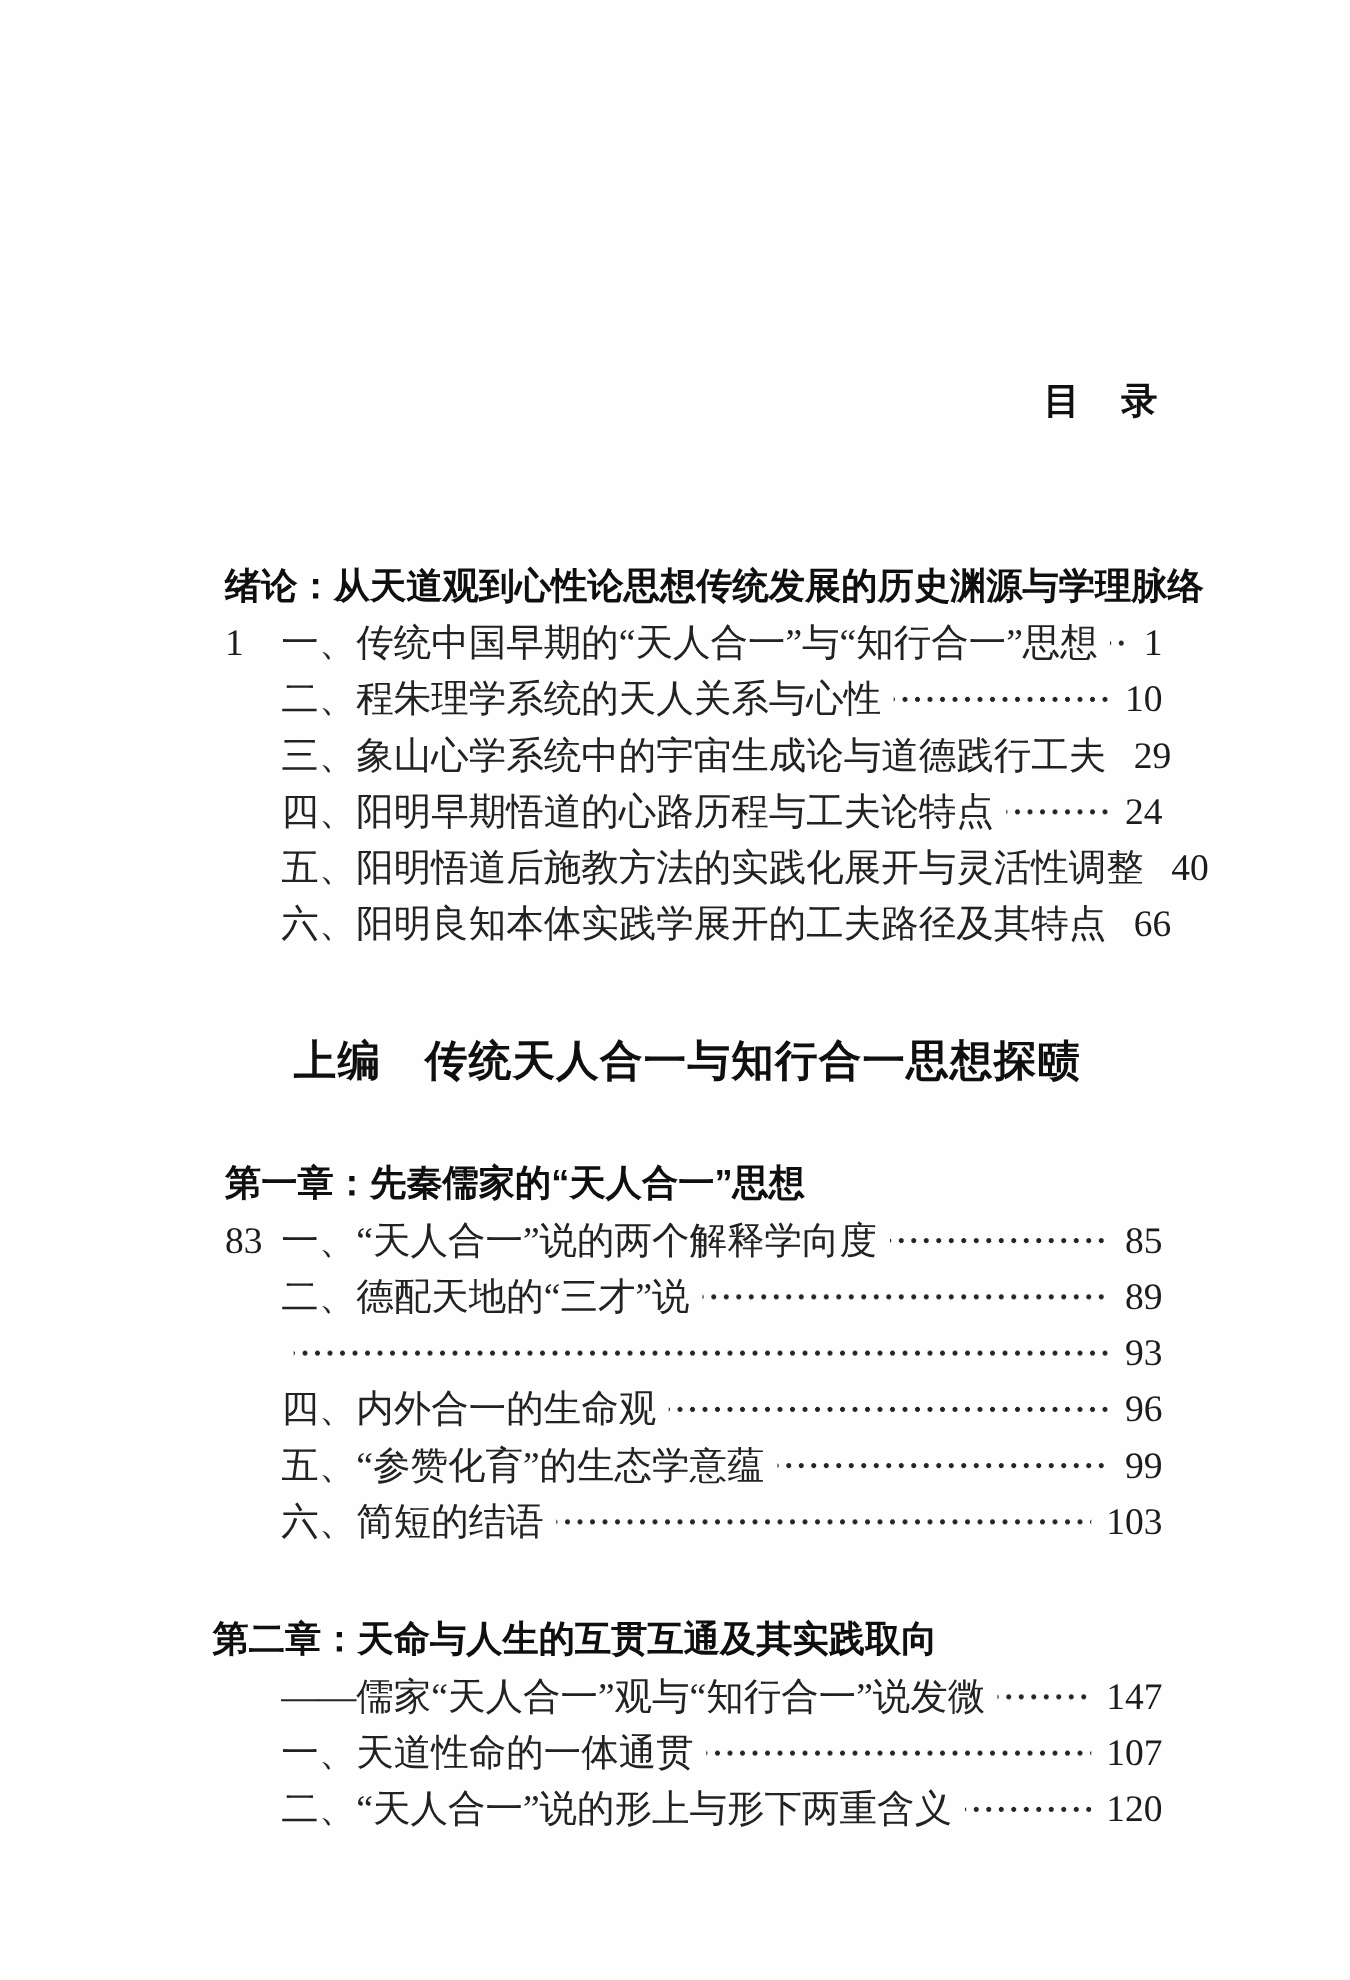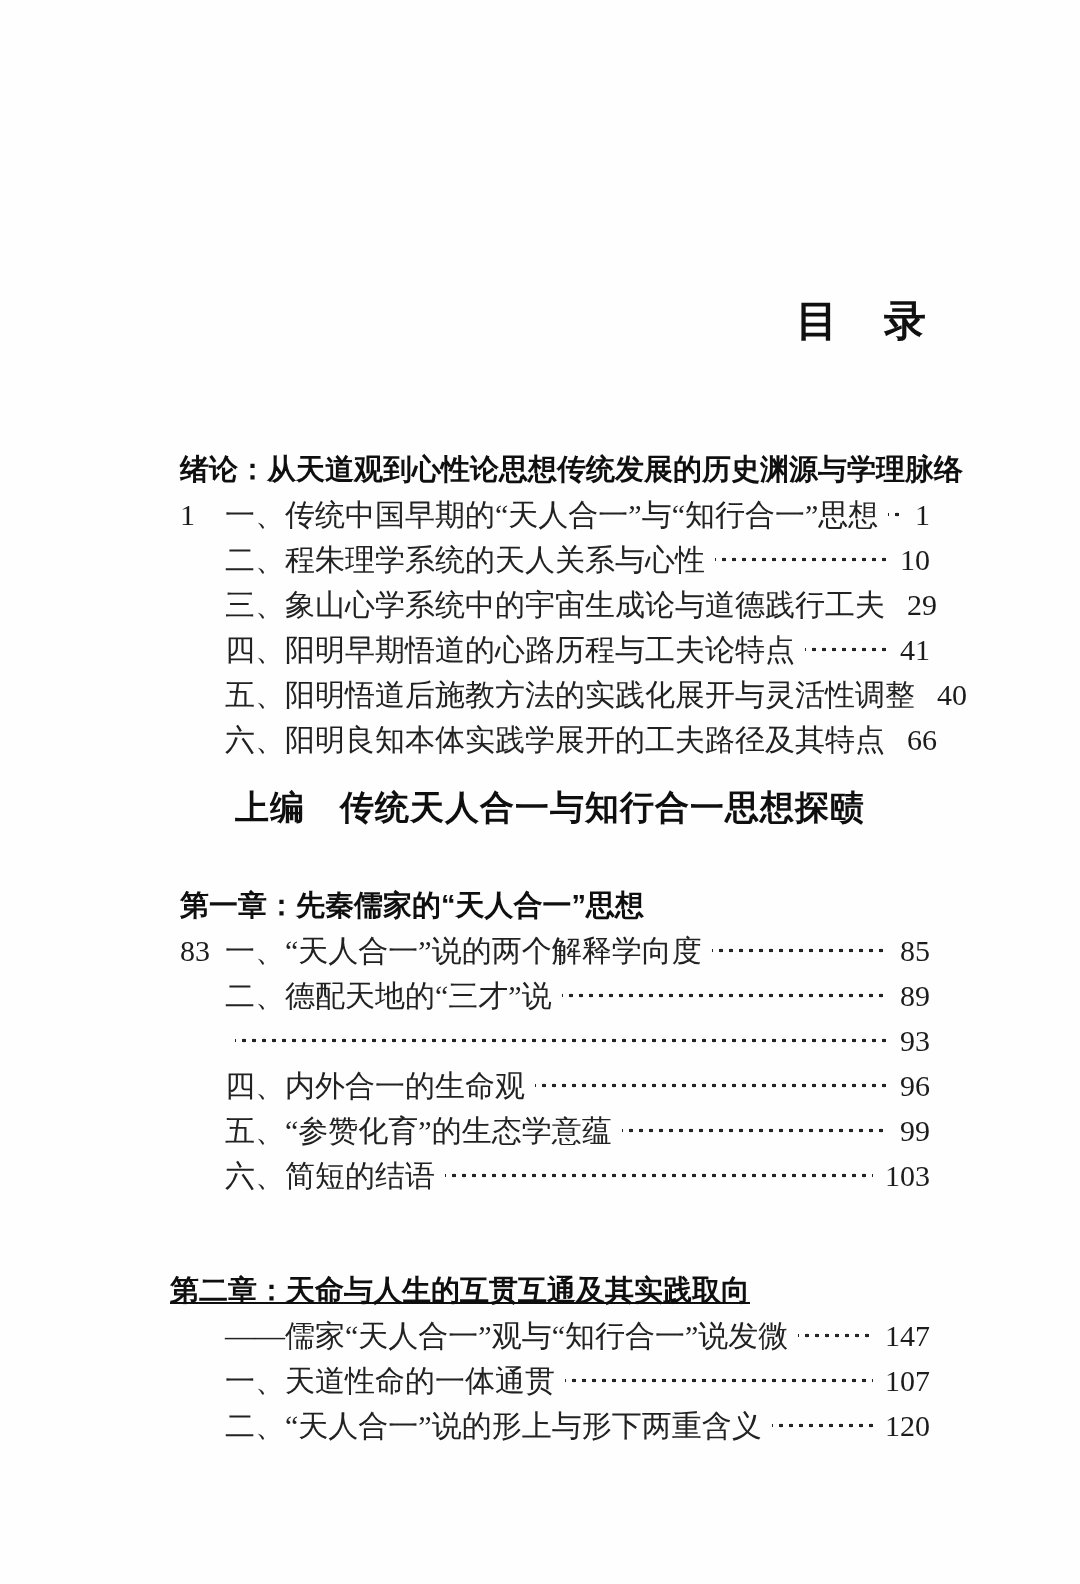--- a/index.html
+++ b/index.html
@@ -18,21 +18,21 @@
     box-sizing: border-box;
     width: 1080px;
     height: 1584px;
     padding: 295px 150px 0 170px;
     background: #fefefe;
   }
   .toc-title {
     text-align: right;
     font-family: "Liberation Serif", "DejaVu Serif", serif;
     font-weight: 700;
-    font-size: 42px;
+    font-size: 29px;
     line-height: 52px;
     color: #101010;
     letter-spacing: 2px;
     margin: 0 2px 100px 0;
   }
   .row {
     display: flex;
     align-items: baseline;
     height: 45px;
     font-size: 30px;
@@ -45,22 +45,21 @@
     font-weight: 700;
     font-size: 29px;
     color: #0f0f0f;
     flex-direction: column;
   }
   .row.sub {
     padding-left: 55px;
     align-items: center;
   }
   .row.ch2 {
-    margin-top: 70px;
-    text-decoration: underline;
+    margin-top: 50px;
   }
   .lbl {
     white-space: nowrap;
   }
   .leader {
     flex: 1 1 auto;
     min-width: 0;
     height: 45px;
     margin: 0 12px 0 10px;
     background-image: radial-gradient(circle, #242424 1.8px, rgba(0,0,0,0) 2.1px);
@@ -76,21 +75,21 @@
     color: #1c1c1c;
   }
   .part-header {
     text-align: center;
     font-family: "Liberation Serif", "DejaVu Serif", serif;
     font-weight: 700;
     font-size: 34px;
     line-height: 40px;
     color: #0f0f0f;
     letter-spacing: 1px;
-    margin: 26px 0 55px 0;
+    margin: 68px 0 55px 0;
   }
 </style>
 </head>
 <body>
 
 <div class="page">
 
   <h1 class="toc-title">目　录</h1>
 
   <div class="row main">
@@ -109,21 +108,21 @@
     <span class="pg">10</span>
   </div>
   <div class="row sub">
     <span class="lbl">三、象山心学系统中的宇宙生成论与道德践行工夫</span>
     <span class="leader"></span>
     <span class="pg">29</span>
   </div>
   <div class="row sub">
     <span class="lbl">四、阳明早期悟道的心路历程与工夫论特点</span>
     <span class="leader"></span>
-    <span class="pg">41</span>
+    <span class="pg">24</span>
   </div>
   <div class="row sub">
     <span class="lbl">五、阳明悟道后施教方法的实践化展开与灵活性调整</span>
     <span class="leader"></span>
     <span class="pg">40</span>
   </div>
   <div class="row sub">
     <span class="lbl">六、阳明良知本体实践学展开的工夫路径及其特点</span>
     <span class="leader"></span>
     <span class="pg">66</span>

